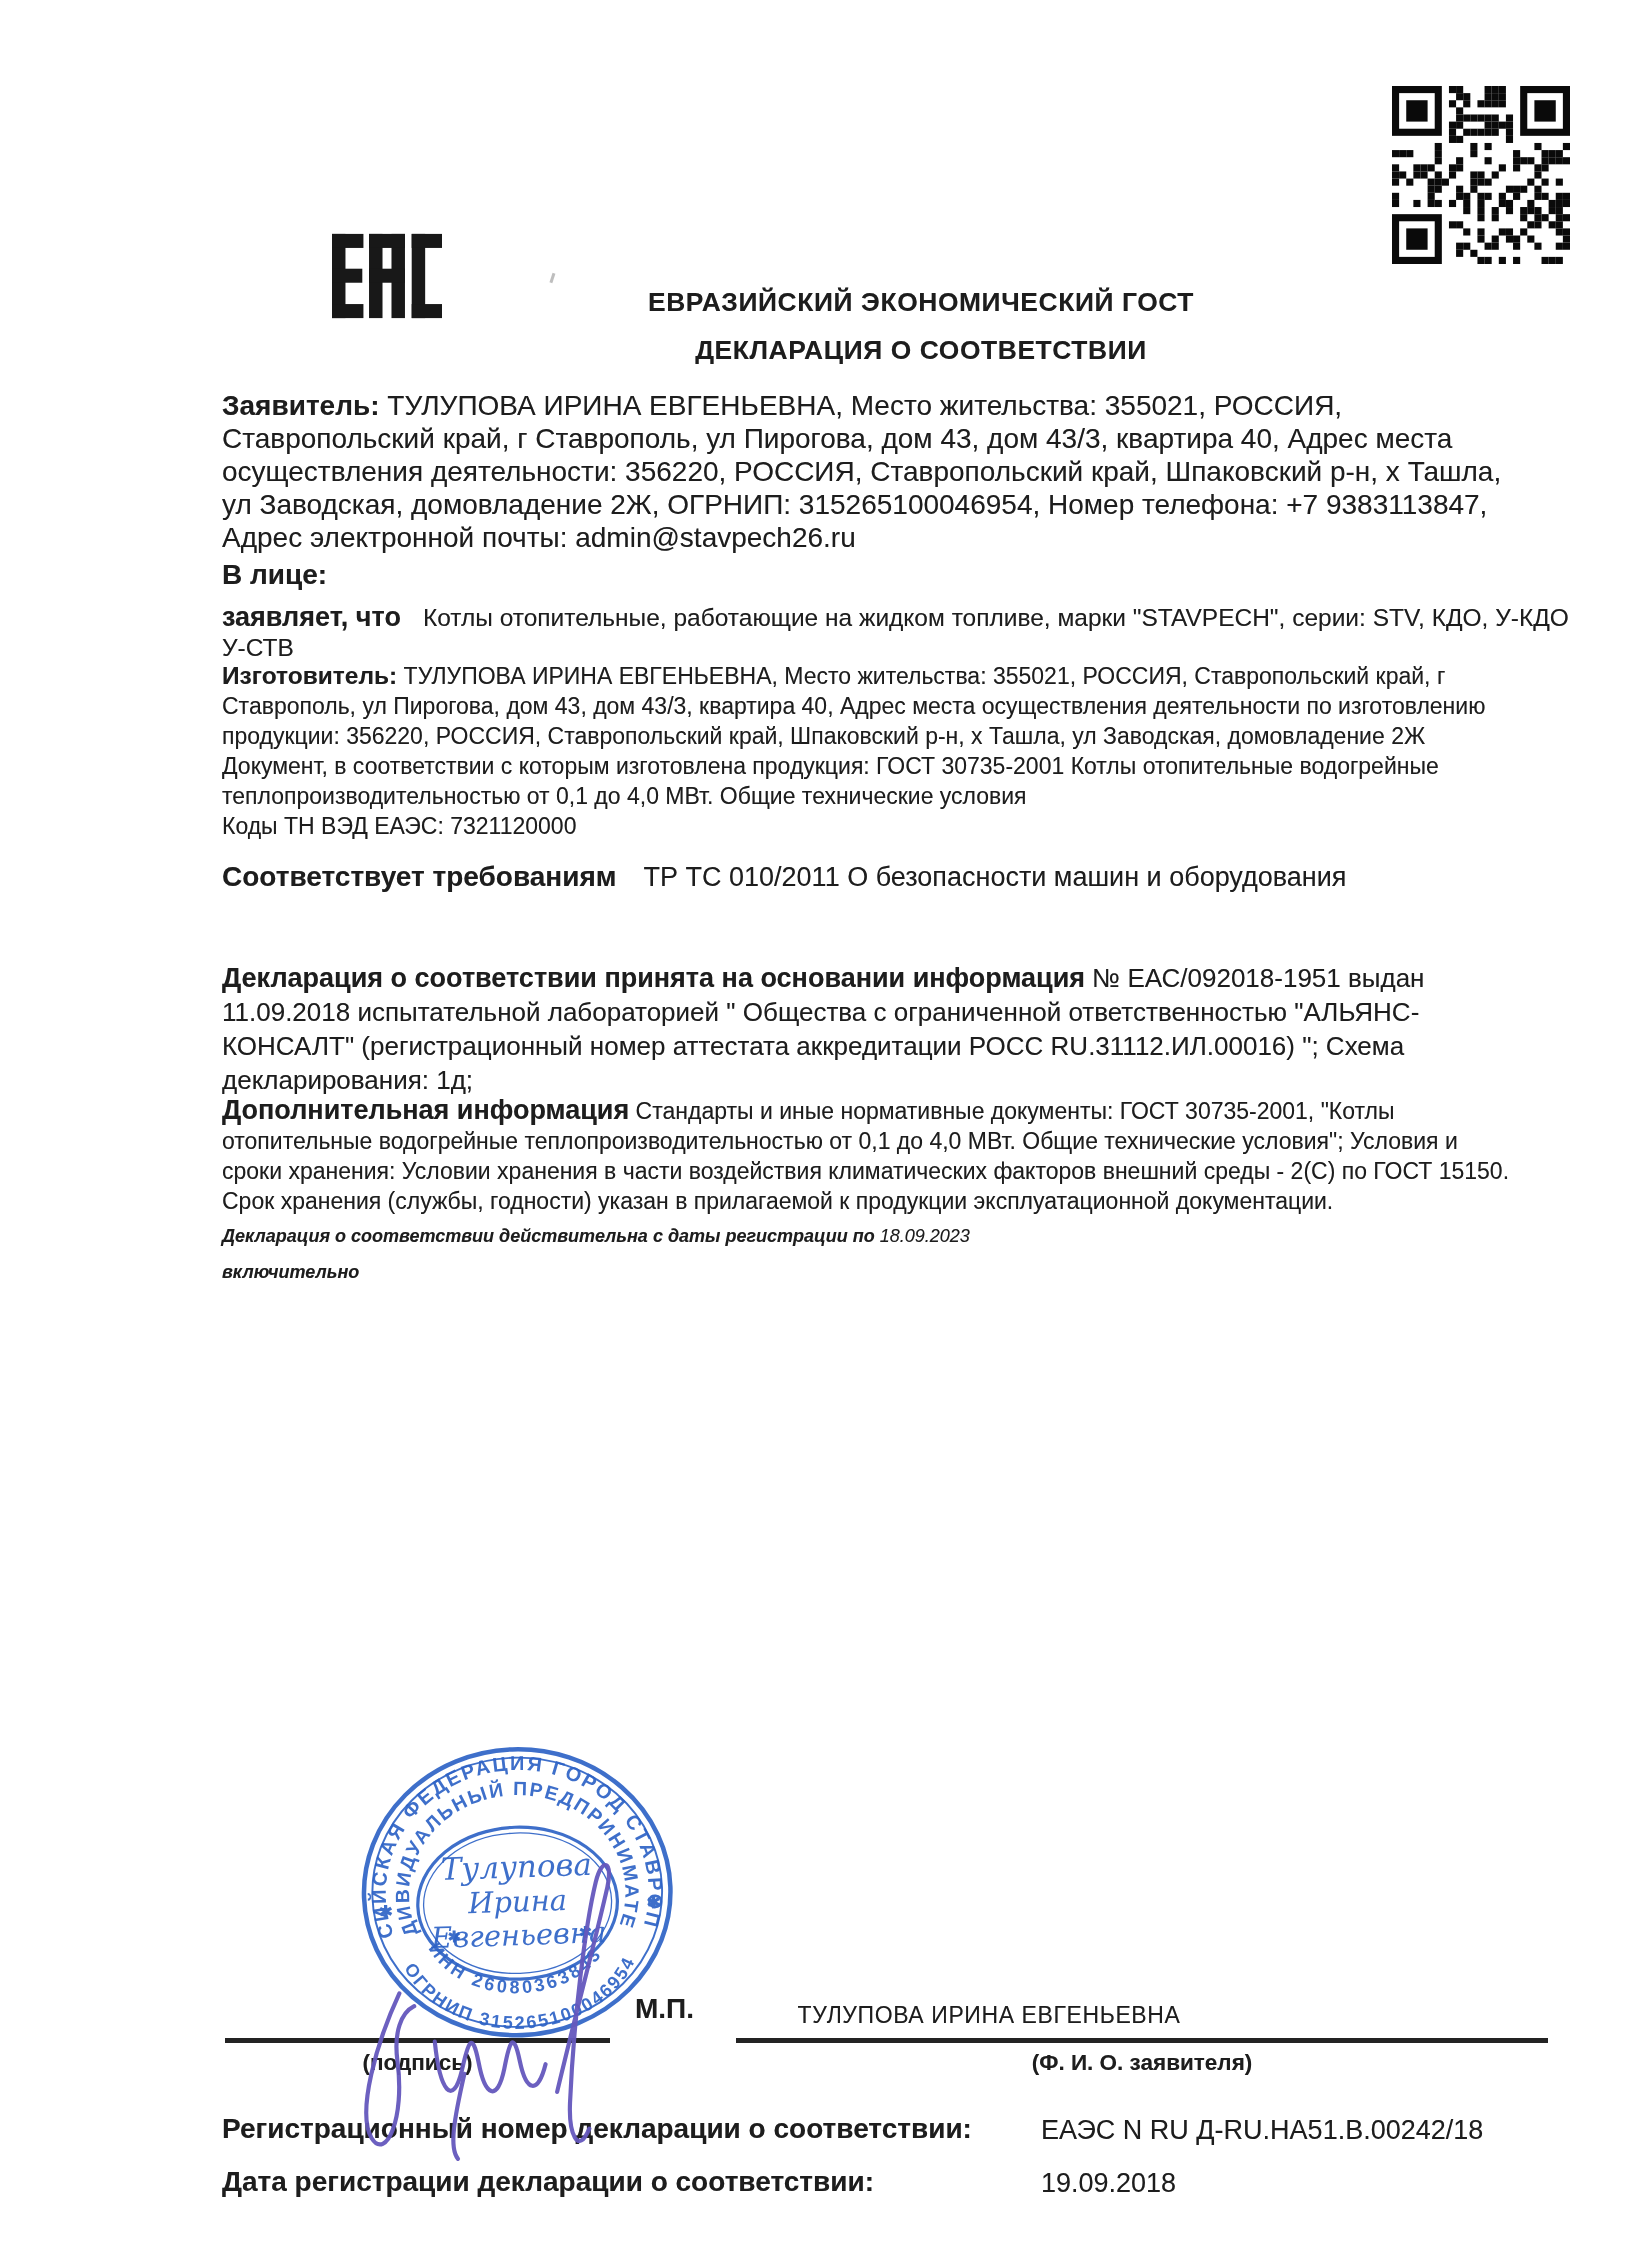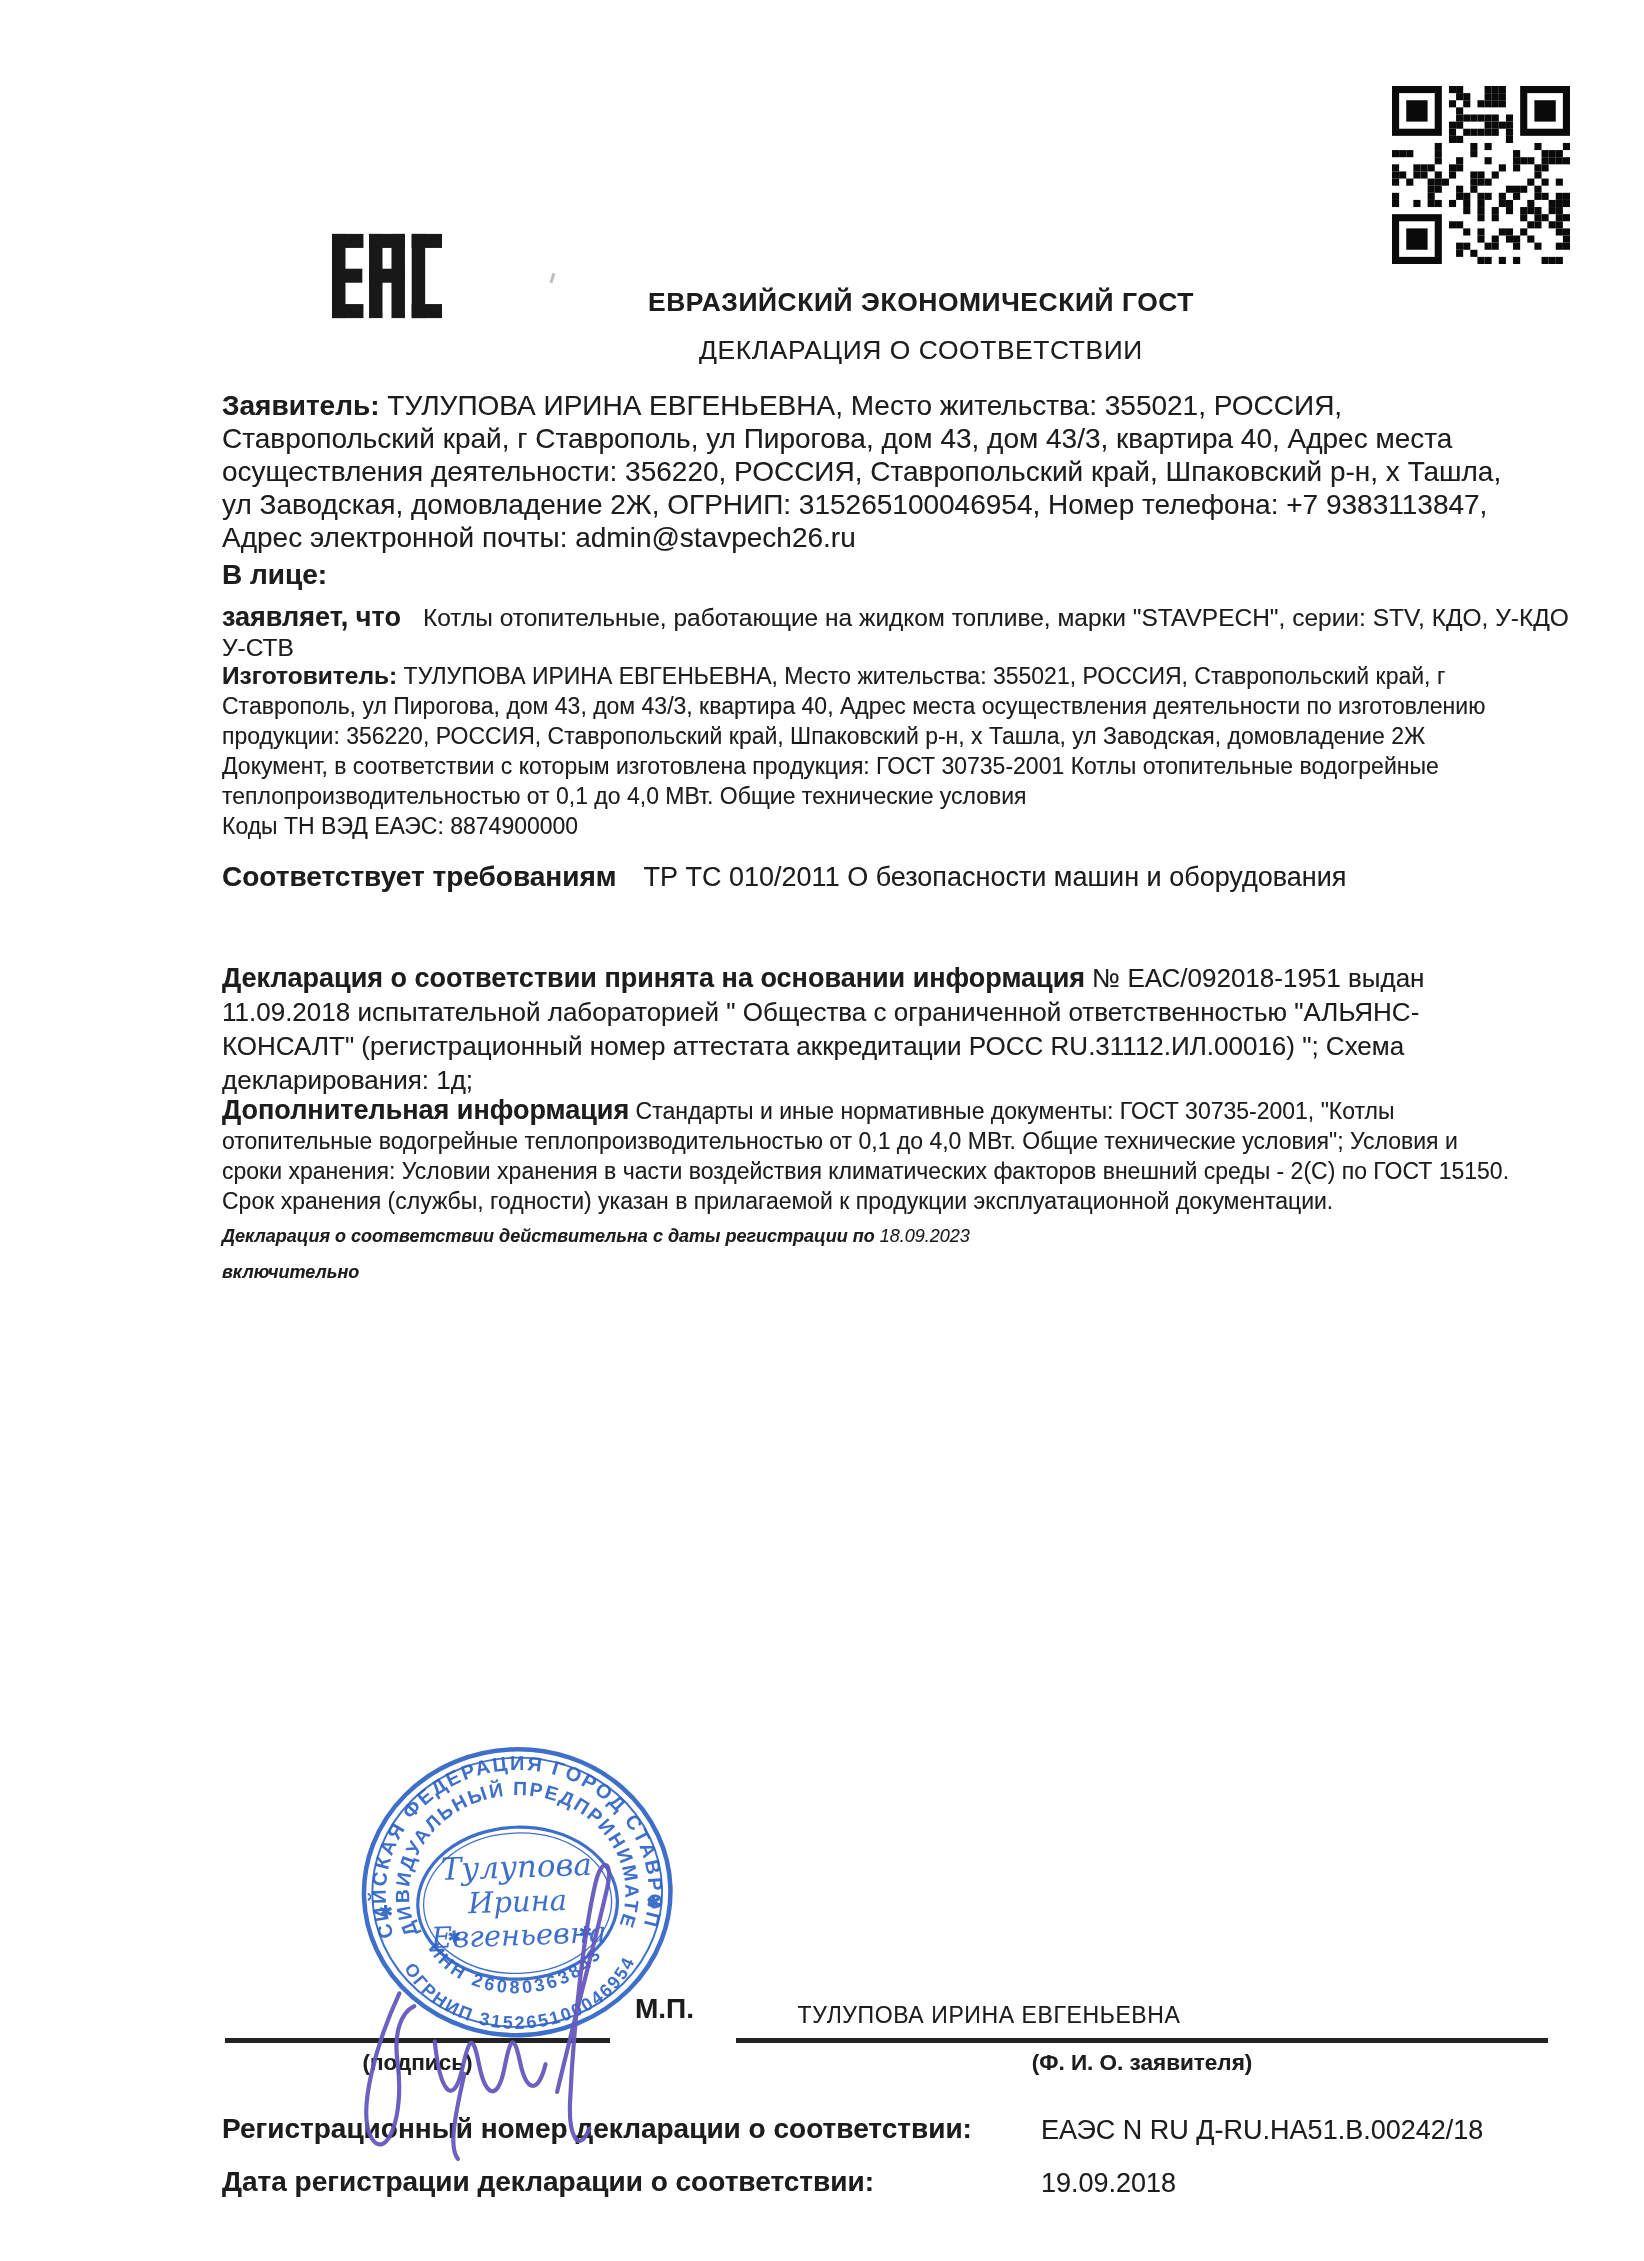--- a/index.html
+++ b/index.html
@@ -8,21 +8,21 @@
     font-family:"Liberation Sans", sans-serif;color:#1d1d1d;overflow:hidden;
     -webkit-font-smoothing:antialiased;
   }
   .abs{position:absolute;}
   .b{font-weight:700;}
   .pre{white-space:pre-line;}
   .scan{text-shadow:0 0 0.6px rgba(40,40,40,.38);}
   
   .title-wrap{left:277px;top:287px;width:1288px;text-align:center;}
   .title-line1{font-size:26.4px;font-weight:700;letter-spacing:0.6px;}
-  .title-line2{font-size:26.4px;font-weight:400;letter-spacing:0.6px;margin-top:17.4px;}
+  .title-line2{font-size:26.4px;font-weight:700;letter-spacing:0.6px;margin-top:17.4px;}
   
   .applicant{left:222px;top:389px;width:1359px;font-size:28px;line-height:33px;}
   .inface{left:222px;top:559px;font-size:28px;}
   .declares{left:222px;top:602px;width:1372px;font-size:24.5px;line-height:30px;}
   .declares .lbl{font-size:27px;}
   .declares .txt{padding-left:22px;}
   .smallblock{left:222px;top:661px;width:1392px;font-size:23px;line-height:30px;}
   .smallblock .lbl{font-size:24.5px;}
   .complies{left:222px;top:861px;width:1392px;font-size:27px;}
   .complies .lbl{font-size:28px;}
@@ -282,21 +282,21 @@
 
 <div class="abs declares scan"><span class="b lbl">заявляет, что</span><span class="pre txt">Котлы отопительные, работающие на жидком топливе, марки "STAVPECH", серии: STV, КДО, У-КДО
 У-СТВ</span></div>
 
 <div class="abs smallblock scan">
   <div><span class="b lbl">Изготовитель:</span><span class="pre"> ТУЛУПОВА ИРИНА ЕВГЕНЬЕВНА, Место жительства: 355021, РОССИЯ, Ставропольский край, г
 Ставрополь, ул Пирогова, дом 43, дом 43/3, квартира 40, Адрес места осуществления деятельности по изготовлению
 продукции: 356220, РОССИЯ, Ставропольский край, Шпаковский р-н, х Ташла, ул Заводская, домовладение 2Ж</span></div>
   <div class="pre">Документ, в соответствии с которым изготовлена продукция: ГОСТ 30735-2001 Котлы отопительные водогрейные
 теплопроизводительностью от 0,1 до 4,0 МВт. Общие технические условия</div>
-  <div>Коды ТН ВЭД ЕАЭС: 8874900000</div>
+  <div>Коды ТН ВЭД ЕАЭС: 7321120000</div>
 </div>
 
 <div class="abs complies scan"><span class="b lbl">Соответствует требованиям</span><span class="txt">ТР ТС 010/2011 О безопасности машин и оборудования</span></div>
 
 <div class="abs basis scan"><span class="b lbl">Декларация о соответствии принята на основании информация</span><span class="pre"> № ЕАС/092018-1951 выдан
 11.09.2018  испытательной лабораторией " Общества с ограниченной ответственностью "АЛЬЯНС-
 КОНСАЛТ" (регистрационный номер аттестата аккредитации РОСС RU.31112.ИЛ.00016) "; Схема
 декларирования: 1д;</span></div>
 
 <div class="abs additional scan"><span class="b lbl">Дополнительная информация</span><span class="pre"> Стандарты и иные нормативные документы: ГОСТ 30735-2001, "Котлы

